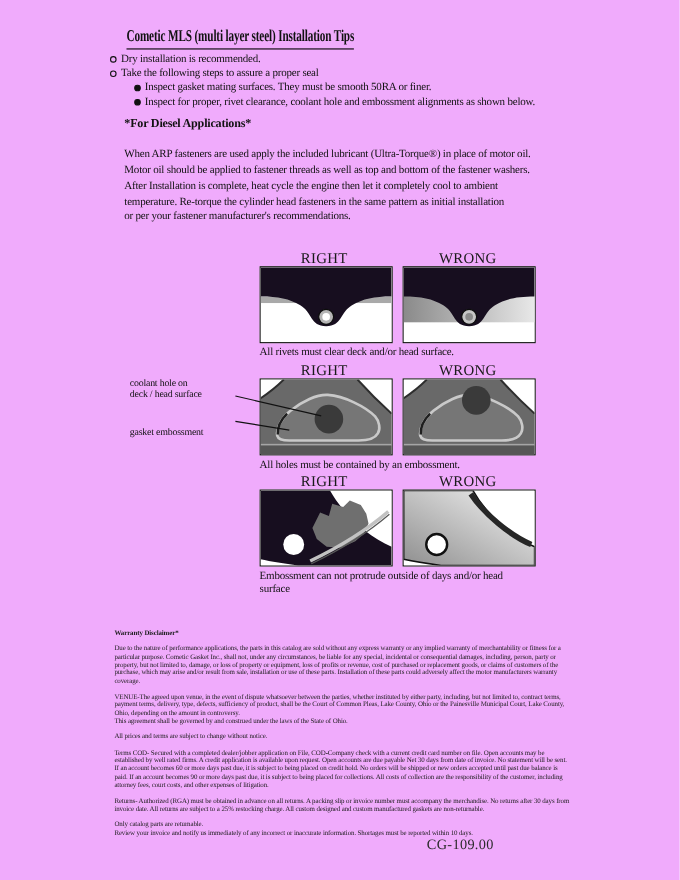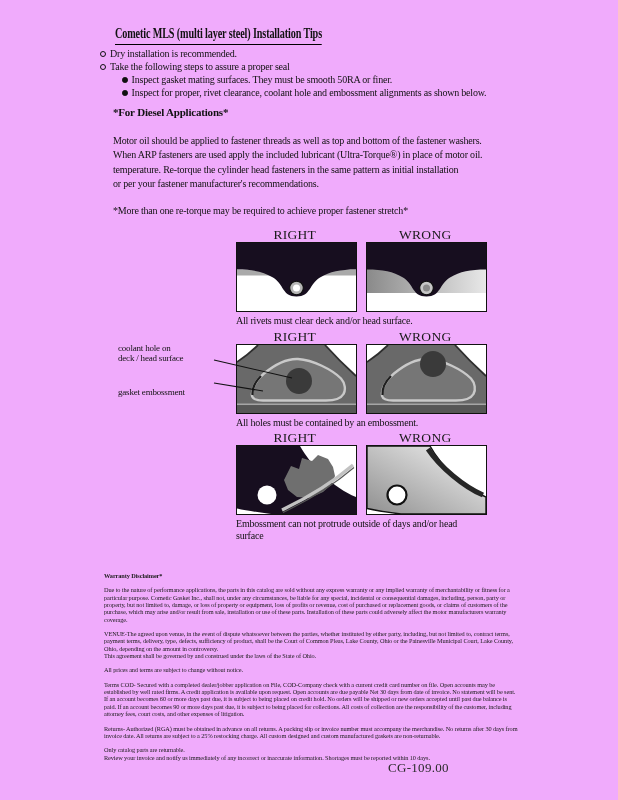--- a/index.html
+++ b/index.html
@@ -73,28 +73,28 @@
         <span>Inspect gasket mating surfaces.  They must be smooth 50RA or finer.</span>
       </div>
     <div class="b-line sub">
         <span class="mk"></span>
         <span>Inspect for proper, rivet clearance, coolant hole and embossment alignments as shown below.</span>
       </div>
   </div>
 
   <div class="abs diesel-h">*For Diesel Applications*</div>
   <div class="abs para p1">
+    <div>When ARP fasteners are used apply the included lubricant (Ultra-Torque®) in place of motor oil.</div>
     <div>Motor oil should be applied to fastener threads as well as top and bottom of the fastener washers.</div>
-    <div>When ARP fasteners are used apply the included lubricant (Ultra-Torque®) in place of motor oil.</div>
   </div>
   <div class="abs para p2">
+    <div>After Installation is complete, heat cycle the engine then let it completely cool to ambient</div>
     <div>temperature. Re-torque the cylinder head fasteners in the same pattern as initial installation</div>
     <div>or per your fastener manufacturer's recommendations.</div>
   </div>
-  <div class="abs para p3">*More than one re-torque may be required to achieve proper fastener stretch*</div>
 
   <div class="abs fig fig1">
     <div class="fig-labels">
       <span>RIGHT</span>
       <span>WRONG</span>
     </div>
     <div class="fig-panels">
       <div class="panel">
         <svg width="119" height="68" viewBox="0 0 119 68">
           <rect width="119" height="68" fill="#ffffff"></rect>

